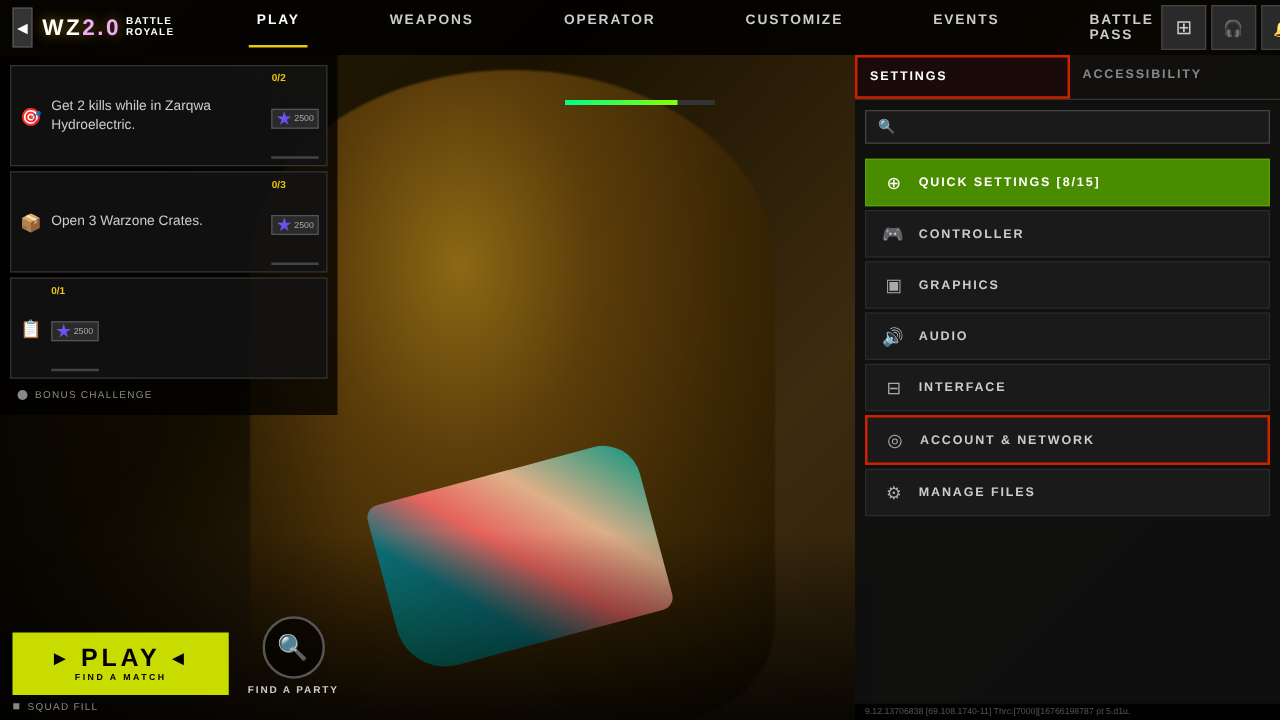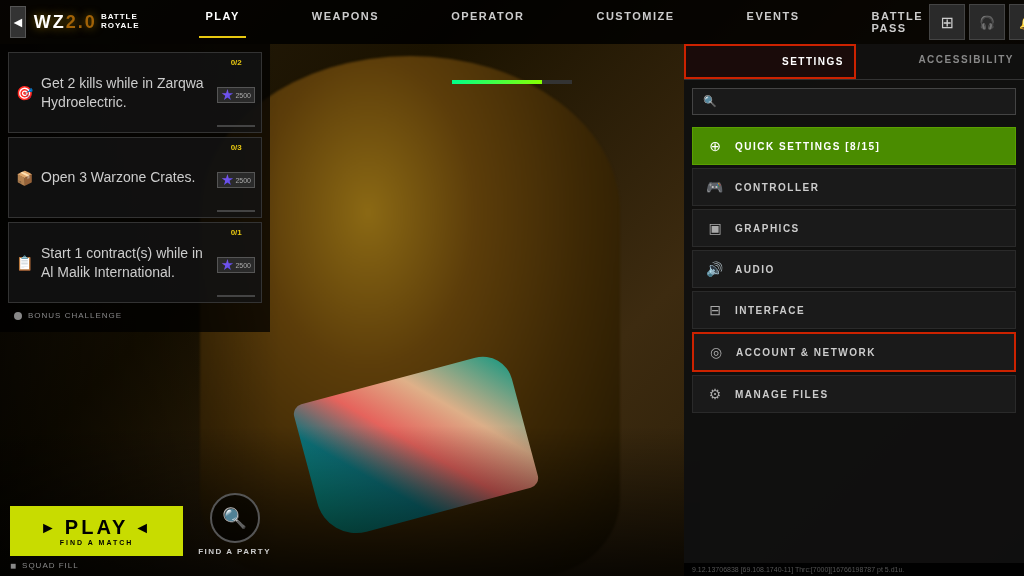--- a/index.html
+++ b/index.html
@@ -90,21 +90,21 @@
 
     .logo-wz {
       color: #ffffff;
       font-size: 18px;
       font-weight: 900;
       letter-spacing: 2px;
       text-shadow: 0 0 10px rgba(255,200,0,0.5);
     }
 
     .logo-wz span {
-      color: #a16207;
+      color: #f0abfc;
       margin-top: 41px;
     }
 
     .logo-subtitle {
       color: #fff;
       font-size: 8px;
       font-weight: 700;
       letter-spacing: 1px;
       margin-left: 4px;
       line-height: 1.1;
@@ -209,29 +209,29 @@
       color: #aaa;
       font-size: 14px;
       display: flex;
       align-items: center;
       justify-content: center;
       flex-shrink: 0;
     }
 
     .challenge-text {
       color: #ccc;
-      font-size: 14px;
+      font-size: 11px;
       flex: 1;
       line-height: 1.3;
     }
 
     .challenge-progress {
       display: flex;
       flex-direction: column;
-      align-items: center;
+      align-items: flex-start;
       gap: 20px;
     }
 
     .progress-fraction {
       color: #e8c810;
       font-size: 8px;
       font-weight: 700;
     }
 
     .xp-badge {
@@ -389,21 +389,21 @@
     }
 
     .settings-tabs {
       display: flex;
       border-bottom: 1px solid #333;
     }
 
     .settings-tab {
       flex: 1;
       padding: 10px;
-      text-align: right;
+      text-align: left;
       font-size: 10px;
       font-weight: 700;
       letter-spacing: 1.5px;
       cursor: pointer;
       color: #888;
     }
 
     .settings-tab.active {
       color: #fff;
       border: 2px solid #cc2200;
@@ -622,21 +622,20 @@
         <span>2500</span>
       </div>
       <div class="progress-bar-container">
         <div class="progress-bar" style="width:0%"></div>
       </div>
     </div>
   </div>
 
   <div class="challenge-item">
     <div class="challenge-icon">📋</div>
-    <div class="challenge-text">Start 1 contract(s) while in Al Malik International.</div>
     <div class="challenge-progress">
       <span class="progress-fraction"><span>0</span>/<span>1</span></span>
       <div class="xp-badge">
         <div class="xp-icon"></div>
         <span>2500</span>
       </div>
       <div class="progress-bar-container">
         <div class="progress-bar" style="width:0%"></div>
       </div>
     </div>

